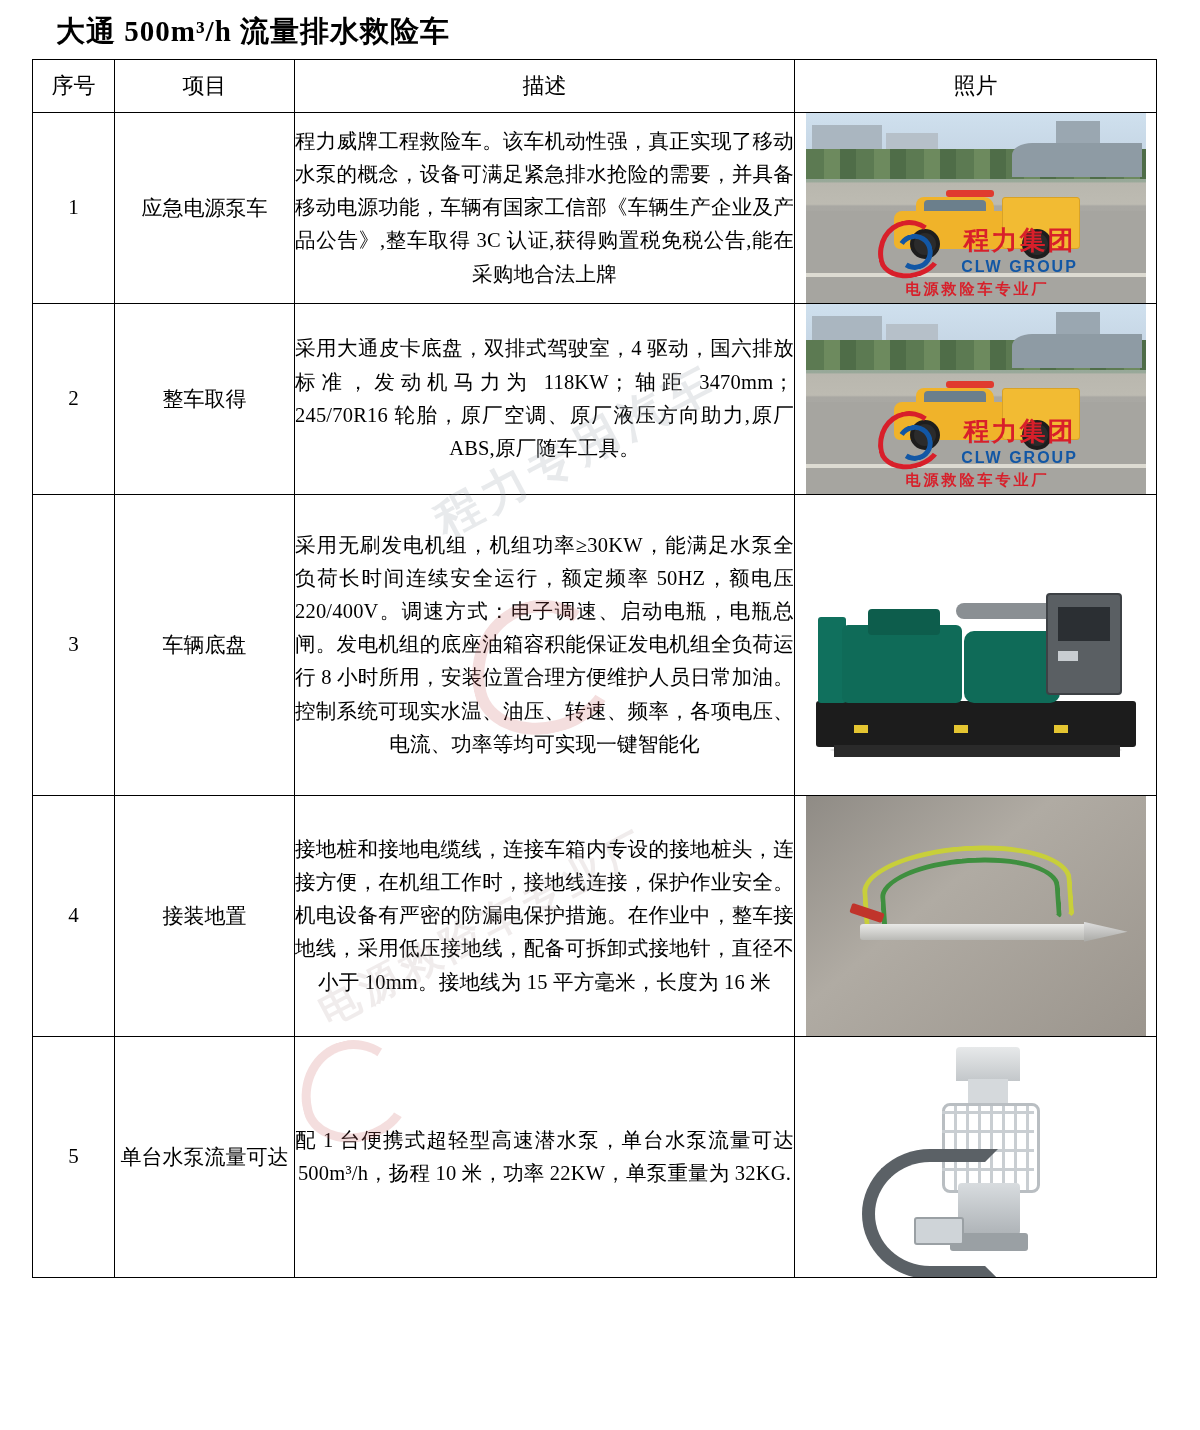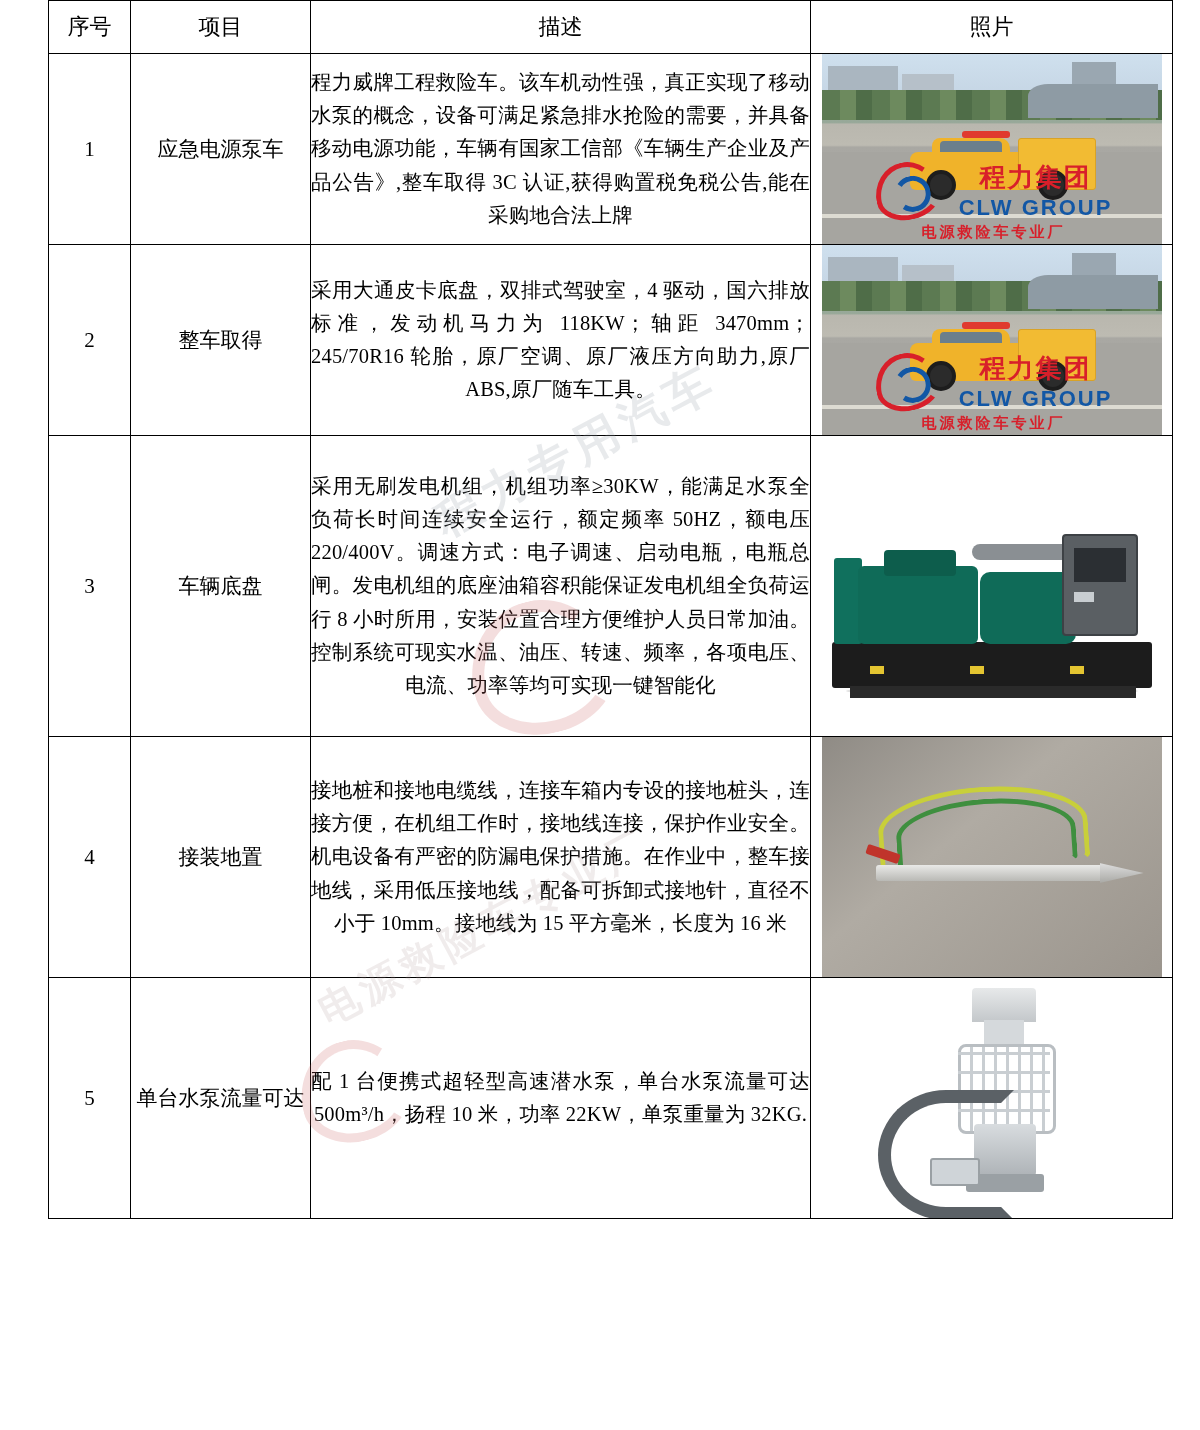--- a/index.html
+++ b/index.html
@@ -26,21 +26,21 @@
     font-family: "Liberation Serif", serif;
     font-size: 29px;
     font-weight: bold;
     letter-spacing: 1px;
     padding: 14px 0 10px 56px;
     line-height: 1.2;
   }
   table.spec {
     border-collapse: collapse;
     width: 1124px;
-    margin-left: 48px;
+    margin-left: 32px;
     table-layout: fixed;
   }
   table.spec td, table.spec th {
     border: 1.5px solid #000;
     vertical-align: middle;
     padding: 0;
   }
   .col-no { width: 82px; }
   .col-item { width: 180px; }
   .col-desc { width: 500px; }
@@ -119,21 +119,21 @@
   .truck .logo-row { display:flex; align-items:center; gap:20px; }
   .truck .logo-mark {
     width:54px; height:48px; border:5px solid #d81f2a; border-radius:50% 50% 50% 50%/60% 60% 40% 40%;
     border-right-color:transparent; position:relative; transform:rotate(-12deg);
   }
   .truck .logo-mark::after {
     content:""; position:absolute; left:14px; top:10px; width:26px; height:26px;
     border:5px solid #1257a5; border-radius:50%; border-left-color:transparent;
   }
   .truck .logo-cn { font-family:"Liberation Sans",sans-serif; font-size:26px; font-weight:bold; color:#d81f2a; letter-spacing:2px; }
-  .truck .logo-en { font-family:"Liberation Sans",sans-serif; font-size:22px; font-weight:bold; color:#1257a5; letter-spacing:2px; }
+  .truck .logo-en { font-family:"Liberation Sans",sans-serif; font-size:16px; font-weight:bold; color:#1257a5; letter-spacing:2px; }
   .truck .logo-sub { font-family:"Liberation Sans",sans-serif; font-size:15px; font-weight:bold; color:#d81f2a; letter-spacing:3px; margin-top:2px; }
 
   
   .genset { height: 300px; background:#ffffff; position:relative; }
   .genset .skid { position:absolute; left:10px; bottom:48px; width:320px; height:46px; background:#1c1c1c; border-radius:3px; }
   .genset .skid2 { position:absolute; left:28px; bottom:38px; width:286px; height:12px; background:#2a2a2a; }
   .genset .eng { position:absolute; left:36px; bottom:92px; width:120px; height:78px; background:#0f6b58; border-radius:6px; }
   .genset .eng2 { position:absolute; left:62px; bottom:160px; width:72px; height:26px; background:#0d5d4c; border-radius:4px; }
   .genset .alt { position:absolute; left:158px; bottom:92px; width:96px; height:72px; background:#0f6b58; border-radius:10px; }
   .genset .ctrl { position:absolute; left:240px; bottom:100px; width:72px; height:98px; background:#5a5f63; border-radius:4px; border:2px solid #3d4145; }
@@ -186,20 +186,21 @@
 
 <div class="page">
 
   <div class="watermark">
     <div class="wm-text wm1">程力专用汽车</div>
     <div class="wm-text wm2">电源救险车专业厂</div>
     <div class="wm-mark wmm1"></div>
     <div class="wm-mark wmm2"></div>
   </div>
 
+  <div class="doc-title">大通 500m³/h 流量排水救险车</div>
 
   <table class="spec">
     <colgroup>
       <col class="col-no">
         <col class="col-item">
         <col class="col-desc">
         <col class="col-photo">
     </colgroup>
     <thead>
       <tr>

